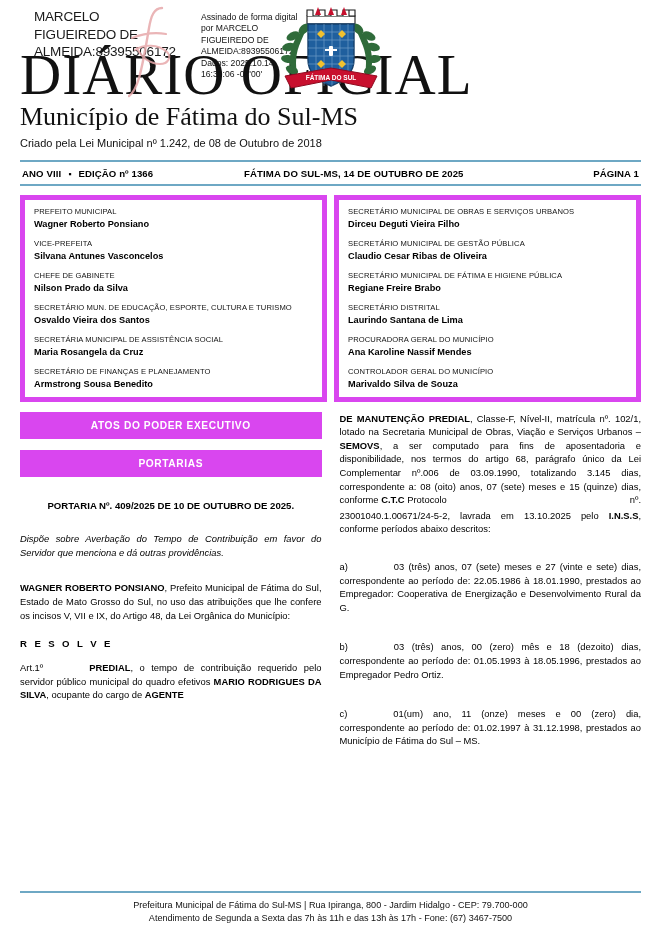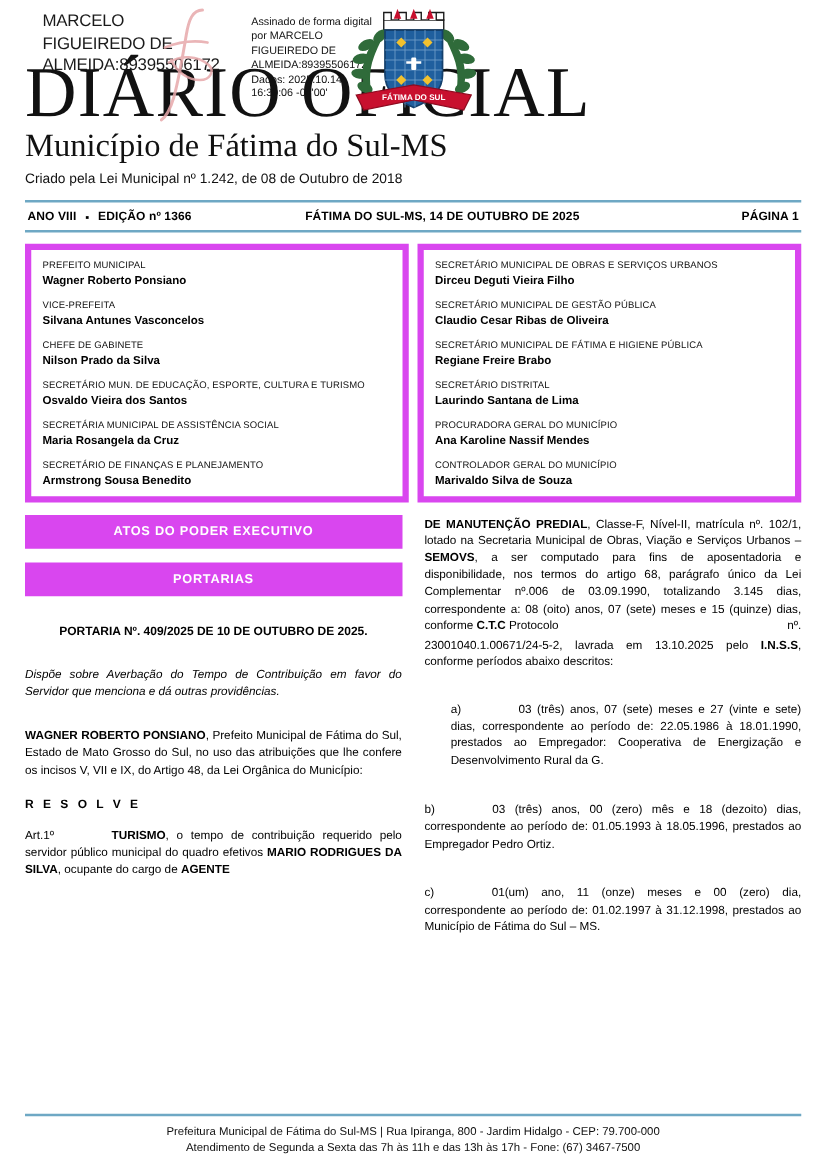--- a/index.html
+++ b/index.html
@@ -362,29 +362,29 @@
       <div class="banner second">PORTARIAS</div>
 
       <p class="p center" style="font-weight:bold;font-size:9.6px;margin-bottom:20px;">PORTARIA Nº. 409/2025 DE 10 DE OUTUBRO  DE 2025.</p>
 
       <p class="p italic" style="margin-bottom:22px;">Dispõe sobre Averbação do Tempo de Contribuição em favor do Servidor que menciona  e dá outras providências.</p>
 
       <p class="p"><b>WAGNER ROBERTO PONSIANO</b><span>, Prefeito Municipal de Fátima do Sul, Estado de Mato Grosso do Sul, no uso das atribuições que lhe confere os incisos V, VII e IX, do Artigo 48, da Lei Orgânica do Município:</span></p>
 
       <p class="resolve">R E S O L V E</p>
 
-      <p class="p"><span>Art.1º</span><span class="tab"></span><b>TURISMO</b><span>, o tempo de contribuição requerido pelo servidor público municipal do quadro efetivos </span><b>MARIO RODRIGUES DA SILVA</b><span>, ocupante do cargo de </span><b>AGENTE</b></p>
+      <p class="p"><span>Art.1º</span><span class="tab"></span><b>PREDIAL</b><span>, o tempo de contribuição requerido pelo servidor público municipal do quadro efetivos </span><b>MARIO RODRIGUES DA SILVA</b><span>, ocupante do cargo de </span><b>AGENTE</b></p>
     </div>
 
     <div class="col">
       <p class="p" style="margin-bottom:2px;"><b>DE MANUTENÇÃO PREDIAL</b><span>, Classe-F, Nível-II, matrícula nº. 102/1, lotado na Secretaria Municipal de Obras, Viação e Serviços Urbanos – </span><b>SEMOVS</b><span>, a ser computado para fins de aposentadoria e disponibilidade, nos termos do artigo 68, parágrafo único da Lei Complementar nº.006 de 03.09.1990, totalizando 3.145 dias, correspondente a: 08 (oito) anos, 07 (sete) meses e 15 (quinze) dias, conforme </span><b>C.T.C</b><span> Protocolo</span><span class="right-na">nº.</span></p>
 
       <p class="p" style="margin-bottom:24px;"><span>23001040.1.00671/24-5-2, lavrada em 13.10.2025 pelo </span><b>I.N.S.S</b><span>, conforme períodos abaixo descritos:</span></p>
 
-      <p class="p" style="margin-bottom:26px;margin-left:21px;"><span>a)</span><span class="tab"></span><span>03 (três) anos, 07 (sete) meses e 27 (vinte e sete) dias, correspondente ao período de: 22.05.1986 à 18.01.1990, prestados ao Empregador: Cooperativa de Energização e Desenvolvimento Rural da G.</span></p>
+      <p class="p" style="margin-bottom:26px;"><span>a)</span><span class="tab"></span><span>03 (três) anos, 07 (sete) meses e 27 (vinte e sete) dias, correspondente ao período de: 22.05.1986 à 18.01.1990, prestados ao Empregador: Cooperativa de Energização e Desenvolvimento Rural da G.</span></p>
 
       <p class="p" style="margin-bottom:26px;"><span>b)</span><span class="tab"></span><span>03 (três) anos, 00 (zero) mês e  18 (dezoito) dias, correspondente ao período de: 01.05.1993 à 18.05.1996, prestados ao Empregador Pedro Ortiz.</span></p>
 
       <p class="p"><span>c)</span><span class="tab"></span><span>01(um) ano, 11 (onze) meses e 00 (zero) dia, correspondente ao período de: 01.02.1997 à 31.12.1998, prestados ao Município de Fátima do Sul – MS.</span></p>
     </div>
   </div>
 
   <div class="footer">
     <div class="rule-blue3"></div>
     <div class="footer-text">Prefeitura Municipal de Fátima do Sul-MS | Rua Ipiranga, 800 - Jardim Hidalgo - CEP: 79.700-000</div>

